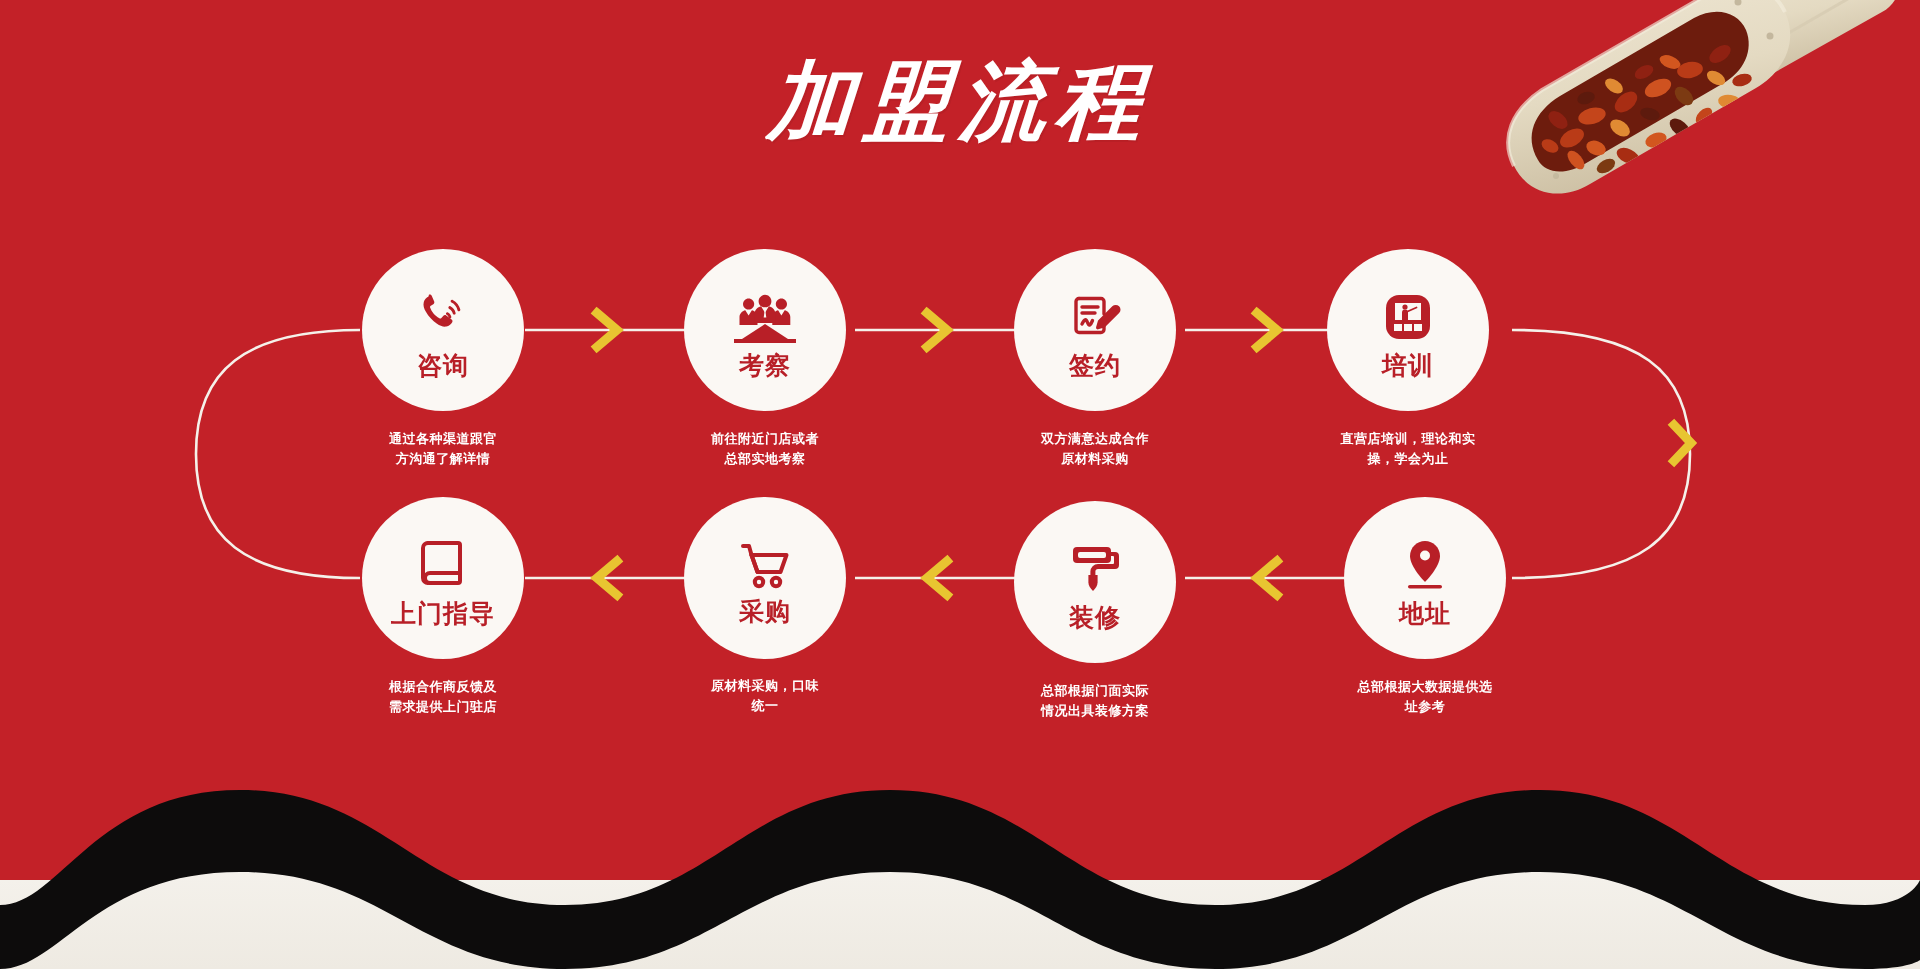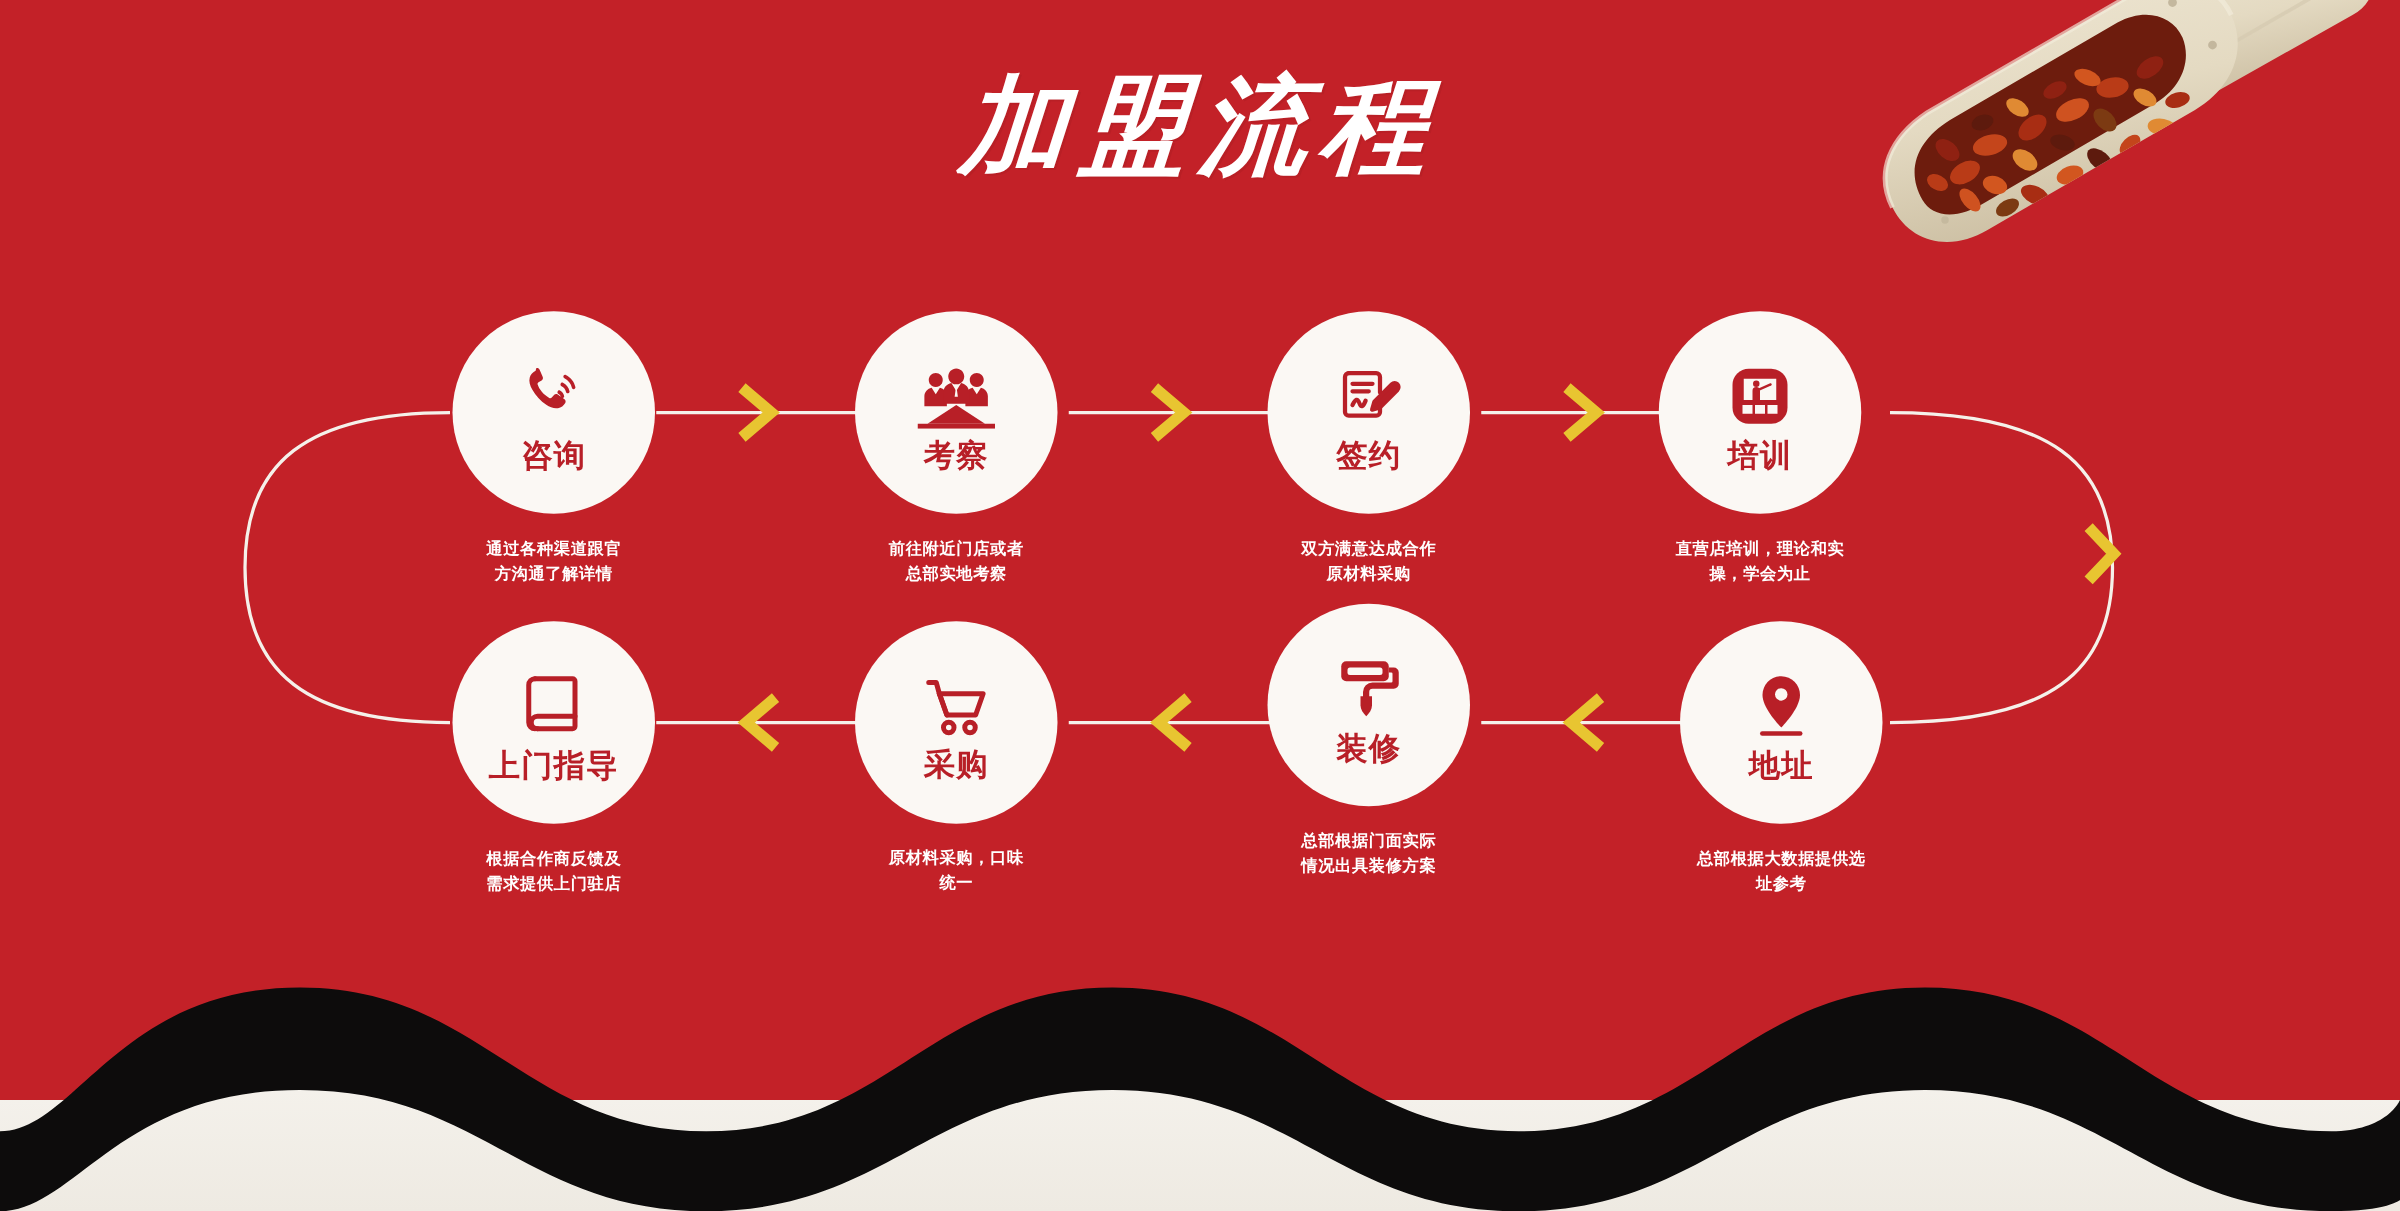--- a/index.html
+++ b/index.html
@@ -332,21 +332,21 @@
           </svg>
         </div>
         <div class="node-label">地址</div>
       </div>
       <div class="node-desc">
         <span>总部根据大数据提供选</span>
         <span>址参考</span>
       </div>
     </div>
 
-    <div class="node" style="left:980px; top:273px;">
+    <div class="node" style="left:980px; top:291px;">
       <div class="circle">
         <div class="icon-box">
           <svg width="52" height="56" viewBox="0 0 52 56" fill="#b81f27">
             <rect x="4" y="6" width="38" height="16" rx="4"></rect>
             <rect x="9" y="11" width="28" height="6" rx="2" fill="#fbf8f4"></rect>
             <path d="M42 11h4a4 4 0 0 1 4 4v9a4 4 0 0 1-4 4H29a2.6 2.6 0 0 0-2.6 2.6V35h-5v-4.4A7.6 7.6 0 0 1 29 23h15a1 1 0 0 0 1-1v-6a1 1 0 0 0-1-1h-2z"></path>
             <path d="M19.4 34h9.2v7.2c0 3.4-2.1 6.3-4.6 8.8-2.5-2.5-4.6-5.4-4.6-8.8z"></path>
           </svg>
         </div>
         <div class="node-label">装修</div>

